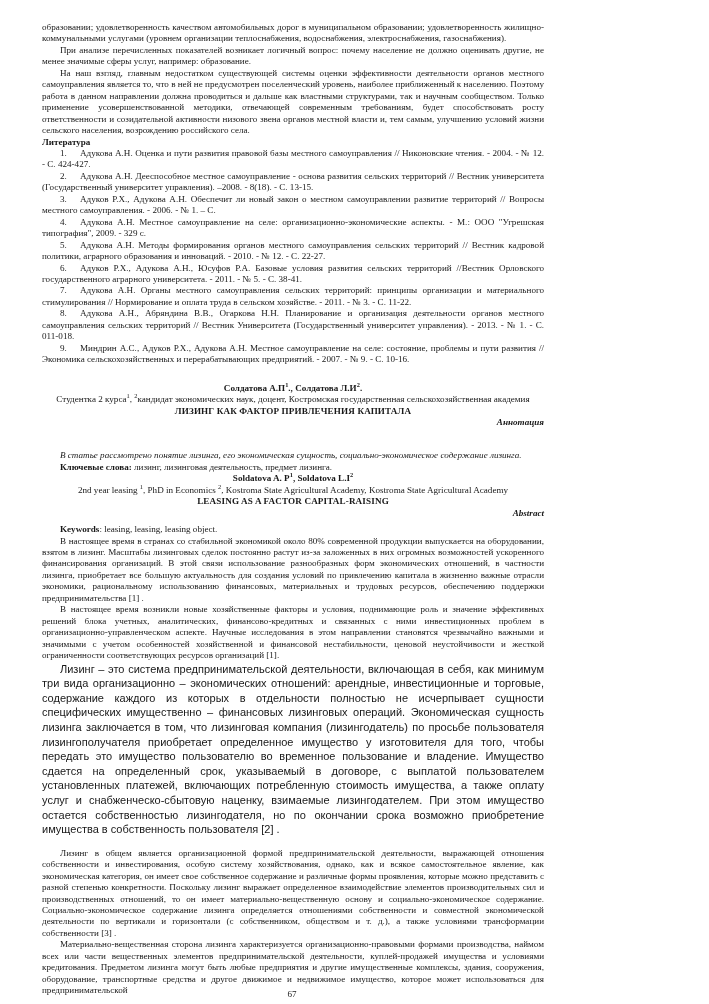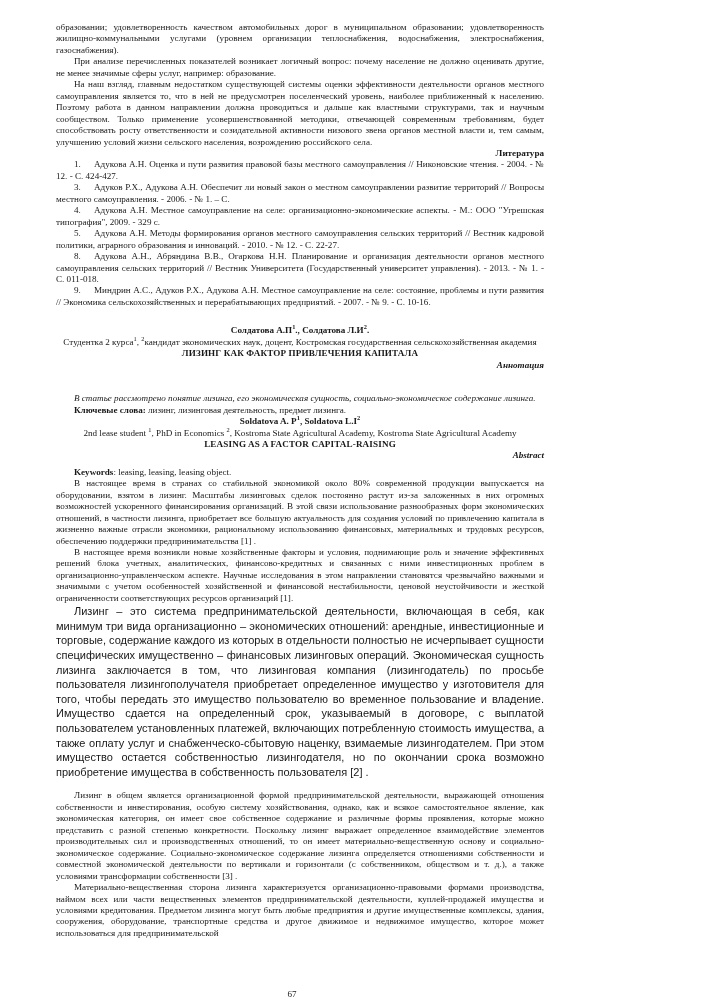--- a/index.html
+++ b/index.html
@@ -7,21 +7,21 @@
     margin: 0;
     padding: 0;
     background: #ffffff;
   }
   .page {
     position: relative;
     width: 584px;
     height: 1004px;
     background: #ffffff;
     box-sizing: border-box;
-    padding: 22px 40px 0 56px;
+    padding: 22px 40px 0 42px;
     font-family: "Liberation Serif", "DejaVu Serif", serif;
     font-size: 9.1px;
     line-height: 11.45px;
     color: #181818;
     overflow: hidden;
   }
   .p {
     margin: 0;
     text-align: justify;
     text-justify: inter-word;
@@ -40,21 +40,21 @@
     font-size: 11px;
     line-height: 14.6px;
     text-align: justify;
   }
 
   .spacer-sm { height: 5px; }
   .spacer-md { height: 11px; }
   .spacer-lg { height: 17px; }
 
   .heading-lit {
-    text-align: right;
+    text-align: left;
     font-weight: bold;
     text-indent: 0;
     margin: 0;
   }
   .ref { margin: 0; text-align: justify; text-indent: 18px; }
   .ref .num { display: inline-block; width: 20px; text-indent: 0; }
 
   .authors {
     text-align: center;
     font-weight: bold;
@@ -95,27 +95,36 @@
 
   <p class="p indent">На наш взгляд, главным недостатком существующей системы оценки эффективности деятельности органов местного самоуправления является то, что в ней не предусмотрен поселенческий уровень, наиболее приближенный к населению. Поэтому работа в данном направлении должна проводиться и дальше как властными структурами, так и научным сообществом. Только применение усовершенствованной методики, отвечающей современным требованиям, будет способствовать росту ответственности и созидательной активности низового звена органов местной власти и, тем самым, улучшению условий жизни сельского населения, возрождению российского села.</p>
 
   <p class="heading-lit">Литература</p>
 
   <div>
     <p class="ref">
       <span class="num">1.</span><span>Адукова А.Н. Оценка и пути развития правовой базы местного самоуправления // Никоновские чтения. - 2004. - № 12. - С. 424-427.</span>
     </p>
     <p class="ref">
+      <span class="num">2.</span><span>Адукова А.Н. Дееспособное местное самоуправление - основа  развития сельских территорий // Вестник университета (Государственный университет управления). –2008.  - 8(18). - С. 13-15.</span>
+    </p>
+    <p class="ref">
       <span class="num">3.</span><span>Адуков Р.Х., Адукова А.Н. Обеспечит ли новый закон о местном самоуправлении развитие территорий // Вопросы местного самоуправления.  - 2006. - № 1. – С.</span>
     </p>
     <p class="ref">
       <span class="num">4.</span><span>Адукова А.Н. Местное самоуправление на селе: организационно-экономические аспекты. - М.: ООО "Угрешская типография", 2009. - 329 с.</span>
     </p>
     <p class="ref">
       <span class="num">5.</span><span>Адукова А.Н. Методы формирования органов местного самоуправления сельских территорий // Вестник кадровой политики, аграрного образования и инноваций. -  2010. - № 12. - С. 22-27.</span>
+    </p>
+    <p class="ref">
+      <span class="num">6.</span><span>Адуков Р.Х., Адукова А.Н., Юсуфов Р.А.  Базовые условия развития сельских территорий //Вестник Орловского государственного аграрного университета. -  2011. -  № 5. - С. 38-41.</span>
+    </p>
+    <p class="ref">
+      <span class="num">7.</span><span>Адукова А.Н. Органы местного самоуправления сельских территорий: принципы организации и материального стимулирования // Нормирование и оплата труда в сельском хозяйстве.  - 2011. - № 3. - С. 11-22.</span>
     </p>
     <p class="ref">
       <span class="num">8.</span><span>Адукова А.Н., Абряндина В.В., Огаркова Н.Н. Планирование и организация деятельности органов местного самоуправления сельских территорий // Вестник Университета (Государственный университет управления). - 2013. - № 1. - С. 011-018.</span>
     </p>
     <p class="ref">
       <span class="num">9.</span><span>Миндрин А.С., Адуков Р.Х., Адукова А.Н. Местное самоуправление на селе: состояние, проблемы и пути развития // Экономика сельскохозяйственных и перерабатывающих предприятий. - 2007. - № 9. - С. 10-16.</span>
     </p>
   </div>
 
   <div class="spacer-lg"></div>
@@ -127,21 +136,21 @@
   <p class="article-title">ЛИЗИНГ КАК ФАКТОР ПРИВЛЕЧЕНИЯ КАПИТАЛА</p>
 
   <p class="p right bolditalic">Аннотация</p>
 
   <p class="p indent italic">В статье рассмотрено понятие лизинга, его экономическая сущность, социально-экономическое содержание лизинга.</p>
 
   <p class="p indent"><span class="bold">Ключевые слова:</span><span> лизинг, лизинговая деятельность, предмет лизинга.</span></p>
 
   <p class="authors"><span>Soldatova A. P</span><sup>1</sup><span>, </span><span>Soldatova L.I</span><sup>2</sup></p>
 
-  <p class="affil"><span>2nd lease student </span><sup>1</sup><span>, PhD in Economics </span><sup>2</sup><span>, Kostroma State Agricultural Academy, Kostroma State Agricultural Academy</span></p>
+  <p class="affil"><span>2nd year leasing </span><sup>1</sup><span>, PhD in Economics </span><sup>2</sup><span>, Kostroma State Agricultural Academy, Kostroma State Agricultural Academy</span></p>
 
   <p class="article-title">LEASING AS A FACTOR CAPITAL-RAISING</p>
 
   <p class="p right bolditalic">Abstract</p>
 
   <div class="spacer-sm"></div>
 
 
   <p class="p indent"><span class="bold">Keywords</span><span>: leasing, leasing, leasing object.</span></p>
 

